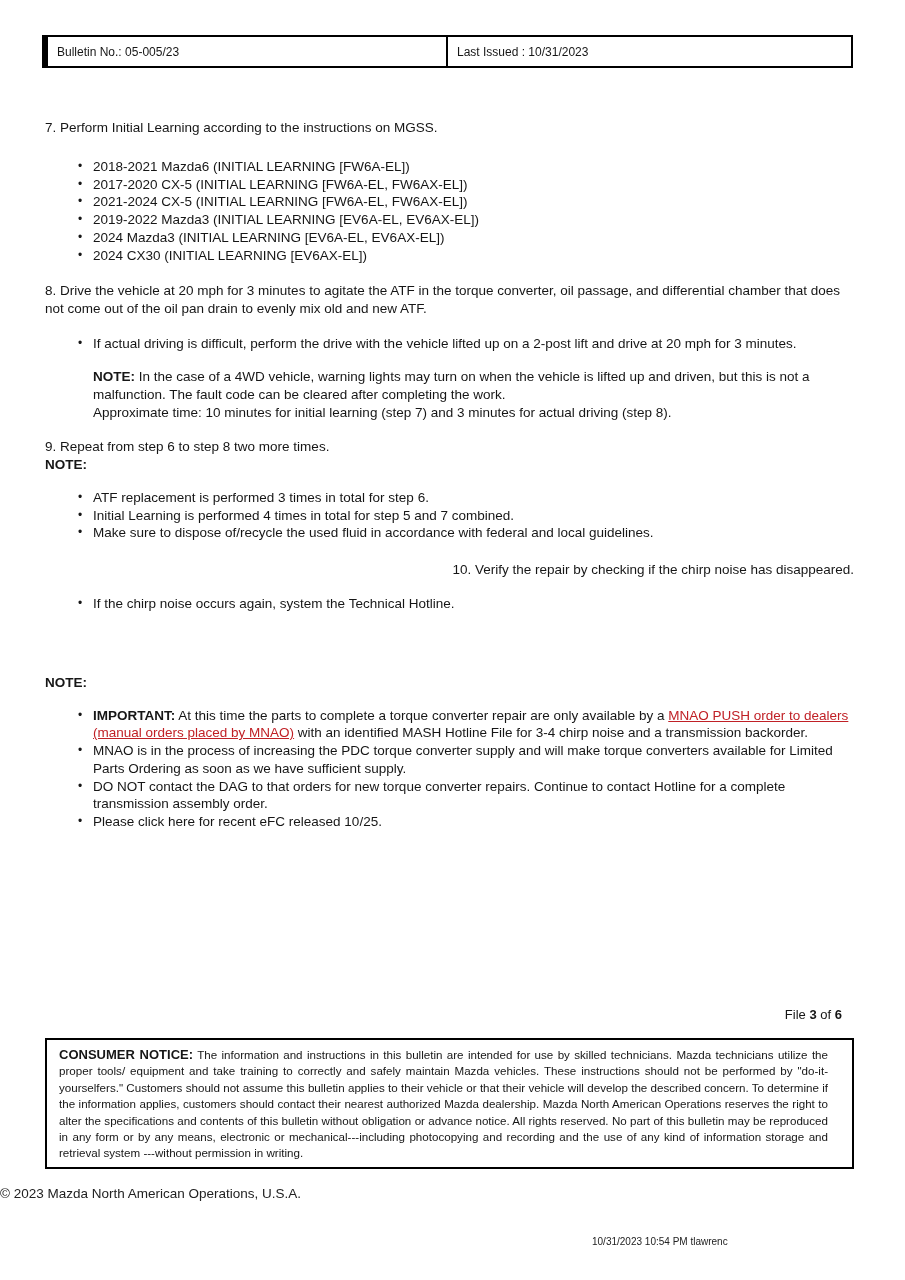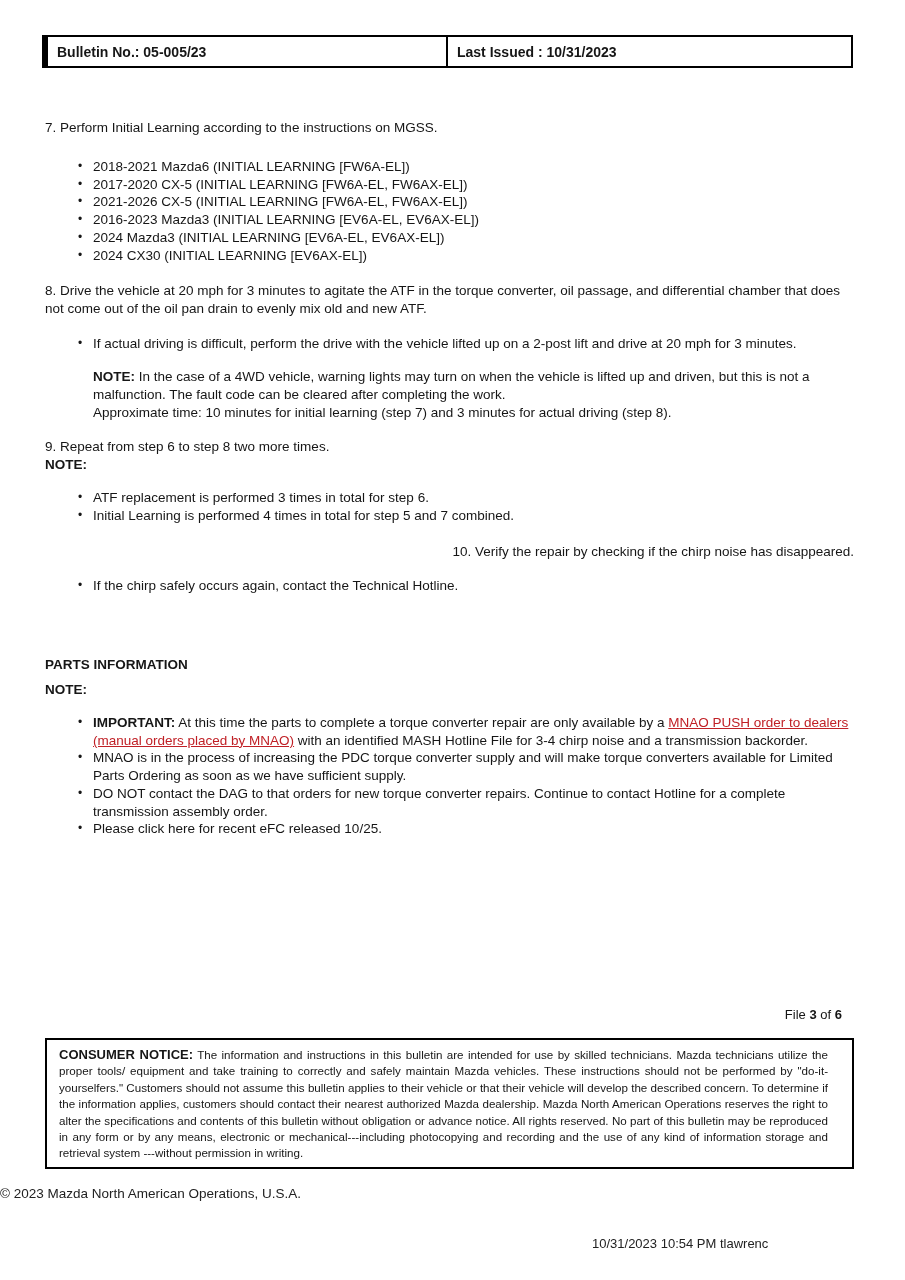--- a/index.html
+++ b/index.html
@@ -9,21 +9,21 @@
     overflow:hidden;
   }
   .b { font-weight:bold; }
 
   
   .header-table {
     position:absolute; top:35px; left:42px; width:811px; height:33px;
     display:flex; border:2px solid #000; border-left-width:6px; box-sizing:border-box;
     background:#fff;
   }
-  .header-cell { display:flex; align-items:center; padding:0 9px; font-weight:bold; font-size:14px; box-sizing:border-box; }
+  .header-cell { display:flex; align-items:center; padding:0 9px; font-weight:normal; font-size:12px; box-sizing:border-box; }
   .header-cell.left { width:400px; border-right:2px solid #000; }
   .header-cell.right { flex:1; }
 
   
   .content { position:absolute; top:119px; left:45px; width:809px; line-height:18px; }
   p.step { margin:0 0 21px 0; }
   p.step8 { margin:0 0 17px 0; }
   p.step9 { margin:0; }
   p.step10 { margin:0 0 16px 0;text-align:right; }
   .note-label { margin:0 0 15px 0; font-weight:bold; }
@@ -42,21 +42,21 @@
 
   
   .page-number { position:absolute; top:1007px; right:63px; font-size:13px; }
   .notice-box {
     position:absolute; top:1038px; left:45px; width:809px; height:131px;
     border:2px solid #000; box-sizing:border-box; padding:7px 24px 0 12px;
     font-size:11.6px; line-height:16.4px; text-align:justify;
   }
   .notice-title { font-size:13px; }
   .copyright { position:absolute; top:1186px; left:0; width:100%; font-size:13.5px; color:#222; }
-  .timestamp { position:absolute; top:1236px; left:592px; font-size:13px; color:#222; }
+  .timestamp { position:absolute; top:1236px; left:592px; font-size:10px; color:#222; }
 </style>
 </head>
 <body>
 
 <div class="page">
 
   <div class="header-table">
     <div class="header-cell left">
       <span>Bulletin No.: 05-005/23</span>
     </div>
@@ -64,48 +64,48 @@
       <span>Last Issued : 10/31/2023</span>
     </div>
   </div>
 
   <div class="content">
 
     <p class="step">7. Perform Initial Learning according to the instructions on MGSS.</p>
     <ul class="bullets models">
       <li>2018-2021 Mazda6 (INITIAL LEARNING [FW6A-EL])</li>
       <li>2017-2020 CX-5 (INITIAL LEARNING [FW6A-EL, FW6AX-EL])</li>
-      <li>2021-2026 CX-5 (INITIAL LEARNING [FW6A-EL, FW6AX-EL])</li>
-      <li>2016-2023 Mazda3 (INITIAL LEARNING [EV6A-EL, EV6AX-EL])</li>
+      <li>2021-2024 CX-5 (INITIAL LEARNING [FW6A-EL, FW6AX-EL])</li>
+      <li>2019-2022 Mazda3 (INITIAL LEARNING [EV6A-EL, EV6AX-EL])</li>
       <li>2024 Mazda3 (INITIAL LEARNING [EV6A-EL, EV6AX-EL])</li>
       <li>2024 CX30 (INITIAL LEARNING [EV6AX-EL])</li>
     </ul>
 
     <p class="step step8">8. Drive the vehicle at 20 mph for 3 minutes to agitate the ATF in the torque converter, oil passage, and differential chamber that does not come out of the oil pan drain to evenly mix old and new ATF.</p>
     <ul class="bullets s8">
       <li>If actual driving is difficult, perform the drive with the vehicle lifted up on a 2-post lift and drive at 20 mph for 3 minutes.</li>
     </ul>
     <div class="note-block">
       <div><span class="b">NOTE:</span><span> In the case of a 4WD vehicle, warning lights may turn on when the vehicle is lifted up and driven, but this is not a malfunction. The fault code can be cleared after completing the work.</span></div>
       <div>Approximate time: 10 minutes for initial learning (step 7) and 3 minutes for actual driving (step 8).</div>
     </div>
 
     <p class="step step9">9. Repeat from step 6 to step 8 two more times.</p>
     <p class="note-label">NOTE:</p>
     <ul class="bullets s9">
       <li>ATF replacement is performed 3 times in total for step 6.</li>
       <li>Initial Learning is performed 4 times in total for step 5 and 7 combined.</li>
+      <li>Make sure to dispose of/recycle the used fluid in accordance with federal and local guidelines.</li>
     </ul>
 
     <p class="step step10">10. Verify the repair by checking if the chirp noise has disappeared.</p>
     <ul class="bullets s10">
-      <li>If the chirp safely occurs again, contact the Technical Hotline.</li>
+      <li>If the chirp noise occurs again, system the Technical Hotline.</li>
     </ul>
 
-    <h3 class="parts-heading">PARTS INFORMATION</h3>
     <p class="note-label">NOTE:</p>
     <ul class="bullets parts">
       <li><span class="b">IMPORTANT:</span><span> At this time the parts to complete a torque converter repair are only available by a </span><a class="red-link" href="#">MNAO PUSH order to dealers (manual orders placed by MNAO)</a><span> with an identified MASH Hotline File for 3-4 chirp noise and a transmission backorder.</span></li>
       <li>MNAO is in the process of increasing the PDC torque converter supply and will make torque converters available for Limited Parts Ordering as soon as we have sufficient supply.</li>
       <li>DO NOT contact the DAG to that orders for new torque converter repairs. Continue to contact Hotline for a complete transmission assembly order.</li>
       <li>Please click here for recent eFC released 10/25.</li>
     </ul>
 
   </div>
 

